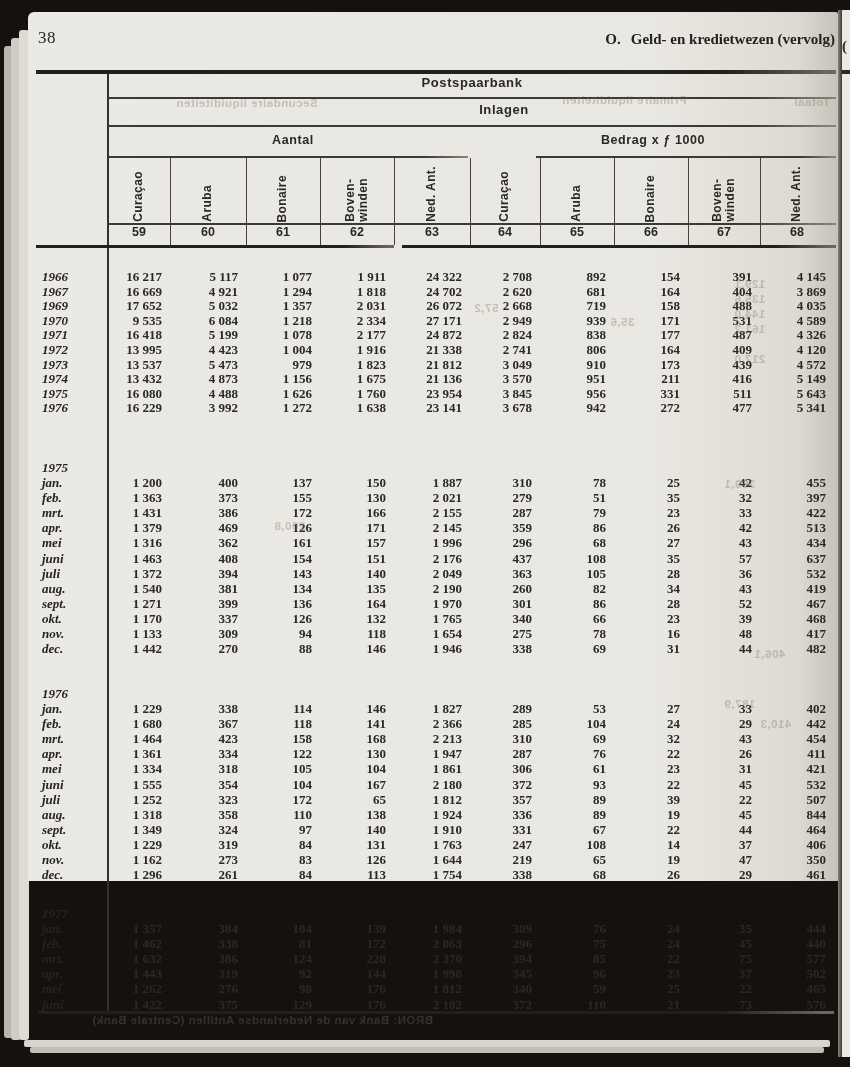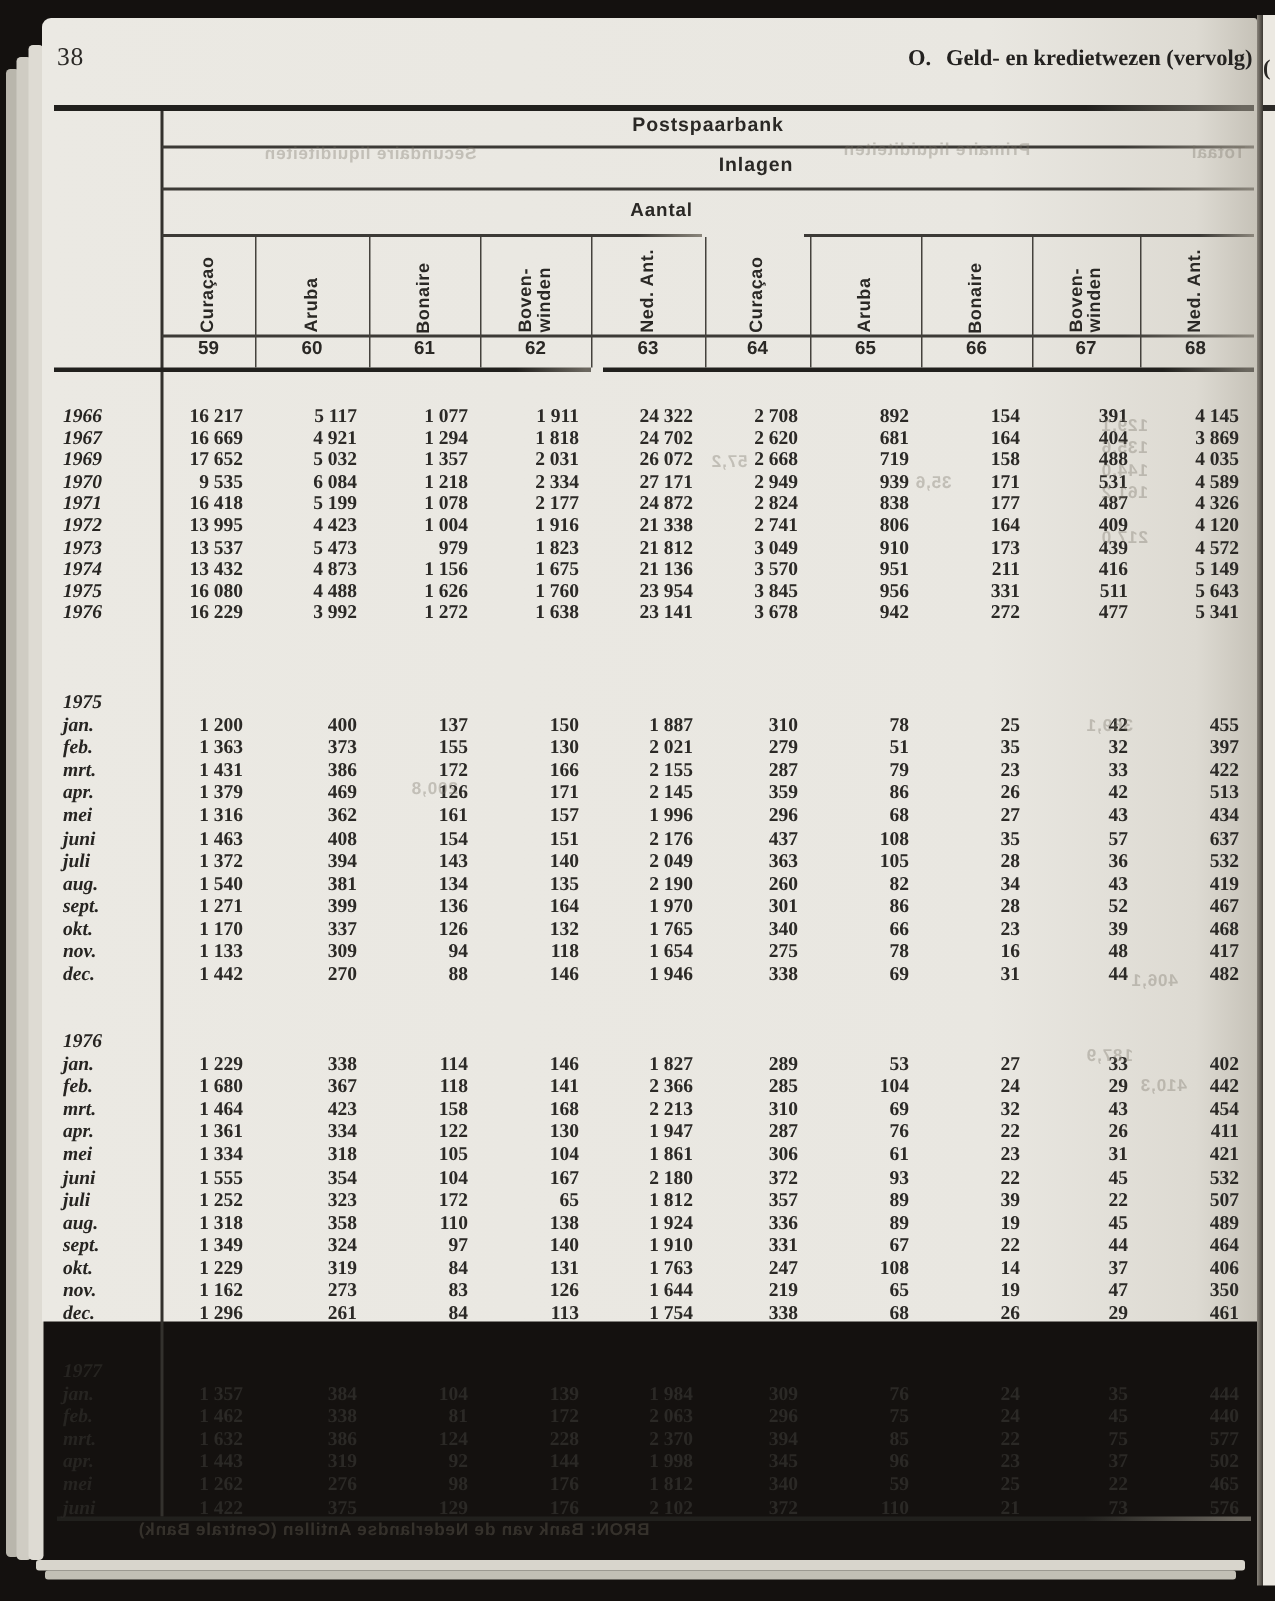--- a/index.html
+++ b/index.html
@@ -33,21 +33,21 @@
   .mid-rule-a{left:0;top:175px;width:358px;height:3px;}
   .mid-rule-b{left:366px;top:175px;width:434px;height:3px;}
   .bot-rule{left:2px;top:941px;width:796px;height:3px;}
   .stub-vline{position:absolute;left:71px;top:4px;width:2px;height:937px;background:#33312d;}
   .hspan{position:absolute;left:72px;width:728px;text-align:center;
          font-family:Liberation Sans, sans-serif;font-weight:bold;font-size:13px;letter-spacing:.6px;color:#2a2825;}
   .h-title{top:5px;}
   .h-sub{top:32px;margin-left:32px;}
   .gl{position:absolute;top:63px;text-align:center;font-family:"Liberation Sans",sans-serif;
       font-weight:bold;font-size:12.5px;letter-spacing:.6px;color:#2a2825;}
-  .gl-aantal{left:64px;width:362px;text-align:right;}
+  .gl-aantal{left:76px;width:362px;}
   .gl-bedrag{left:434px;width:366px;}
   .vlabels{position:absolute;left:72px;top:88px;width:726px;height:64px;display:grid;
            grid-template-columns:62px 76px 74px 74px 76px 70px 74px 74px 72px 74px;}
   .vcell{display:flex;justify-content:center;align-items:flex-end;overflow:visible;}
   .vlabel{writing-mode:vertical-rl;transform:rotate(180deg);white-space:pre-line;
           font-family:"Liberation Sans",sans-serif;font-size:12px;line-height:12.5px;
           letter-spacing:.4px;font-weight:bold;color:#2a2825;padding-left:1px;}
   .numrow{position:absolute;left:72px;top:155px;width:726px;height:18px;display:grid;
           grid-template-columns:62px 76px 74px 74px 76px 70px 74px 74px 72px 74px;}
   .cnum{text-align:center;font-family:"Liberation Sans",sans-serif;font-weight:bold;font-size:12.5px;color:#2a2825;}
@@ -83,20 +83,21 @@
     <div class="table" id="table">
       <div class="rule fade top-rule"></div>
       <div class="stub-vline"></div>
 
       <div class="hspan h-title">Postspaarbank</div>
       <div class="thin" style="left:72px;top:27px;width:728px;"></div>
       <div class="hspan h-sub">Inlagen</div>
       <div class="thin" style="left:72px;top:55px;width:728px;"></div>
 
       <div class="gl gl-aantal">Aantal</div>
+      <div class="gl gl-bedrag">Bedrag x ƒ 1000</div>
       <div class="thin" style="left:72px;top:86px;width:360px;"></div>
       <div class="thin" style="left:500px;top:86px;width:300px;"></div>
 
       <div class="vlabels" id="vlabels">
           <div class="vcell">
             <span class="vlabel">Curaçao</span>
           </div>
           <div class="vcell">
             <span class="vlabel">Aruba</span>
           </div>
@@ -545,21 +546,21 @@
             <div class="rlabel">aug.</div>
             <div class="cell">1 318</div>
             <div class="cell">358</div>
             <div class="cell">110</div>
             <div class="cell">138</div>
             <div class="cell">1 924</div>
             <div class="cell">336</div>
             <div class="cell">89</div>
             <div class="cell">19</div>
             <div class="cell">45</div>
-            <div class="cell">489</div>
+            <div class="cell">844</div>
           </div>
           <div class="row">
             <div class="rlabel">sept.</div>
             <div class="cell">1 349</div>
             <div class="cell">324</div>
             <div class="cell">97</div>
             <div class="cell">140</div>
             <div class="cell">1 910</div>
             <div class="cell">331</div>
             <div class="cell">67</div>

